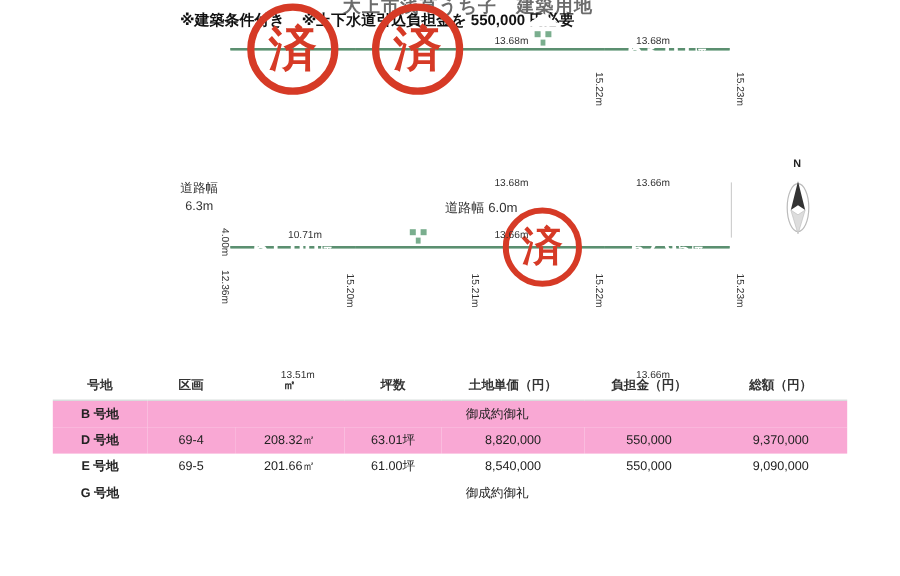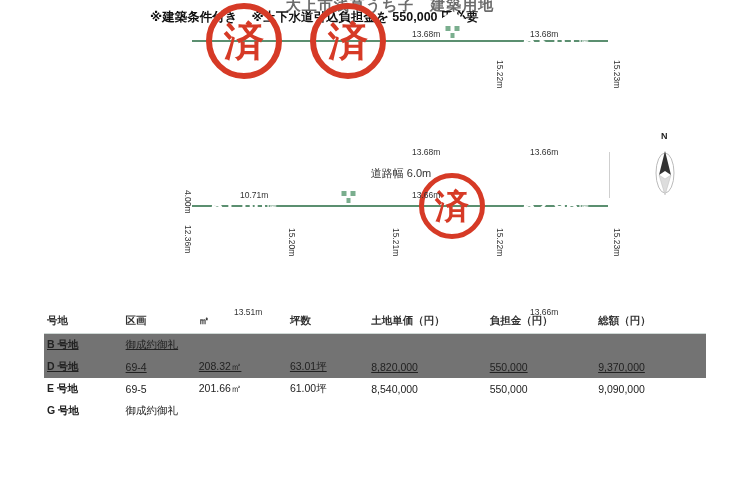--- a/index.html
+++ b/index.html
@@ -38,21 +38,21 @@
 
   
   #b-a{left:32px;width:104px;top:10px;}
   #b-b{left:136px;width:104px;top:10px;}
   #b-c{left:240px;width:104px;top:10px;}
   #b-d{left:344px;width:104px;top:10px;}
   
   #b-e{left:32px;width:104px;top:175px;}
   #b-f{left:136px;width:104px;top:175px;}
   #b-g{left:240px;width:104px;top:175px;}
-  #b-h{left:344px;width:104px;top:175px;}
+  #b-h{left:344px;width:104px;top:175px;font-family:Liberation Serif, serif;}
 
   .road{
     position:absolute;left:32px;top:122px;width:416px;height:46px;
     background:#ffffff;border-left:1px solid #cfcfcf;border-right:1px solid #cfcfcf;
   }
   .road-label{
     position:absolute;left:0;top:14px;width:416px;text-align:center;
     font-size:11px;color:#333;
   }
   .road-left{
@@ -100,28 +100,28 @@
   
   .compass{position:absolute;left:645px;top:135px;width:40px;height:62px;}
   .compass .n{position:absolute;left:16px;top:-4px;font-size:9px;font-weight:bold;}
 
   
   table{
     position:absolute;left:44px;top:310px;width:662px;
     border-collapse:collapse;font-size:10.5px;
   }
   th,td{
-    padding:4px 3px;text-align:left;border:none;
+    padding:4px 3px;text-align:center;border:none;
   }
   thead th{
     color:#333;font-weight:bold;border-bottom:1px solid #cfd8d5;
     padding-bottom:5px;font-size:10.5px;
   }
   tbody tr{height:21px;}
-  tbody tr.alt{background:#737373;text-decoration:underline;}
+  tbody tr.alt{background:#f9a8d4;}
   tbody td.lot-col{font-weight:bold;}
   td.span-note{color:#222;}
   .col1{width:76px;}
   .col2{width:70px;}
   .col3{width:88px;}
   .col4{width:78px;}
   .col5{width:116px;}
   .col6{width:106px;}
   .col7{width:108px;}
 </style>
@@ -164,20 +164,24 @@
         <div class="nm">D 号地</div>
         <div class="tsubo"><span>63.01</span><small>坪</small></div>
         <div class="sqm">(208.32 ㎡)</div>
       </div>
     </div>
 
     <div class="road">
       <div class="road-label">道路幅 6.0m</div>
     </div>
     <div class="road-left"></div>
+    <div class="left-road-text">
+      <div>道路幅</div>
+      <div>6.3m</div>
+    </div>
 
     <div class="block" id="b-e">
       <div class="lot">
         <div class="nm">E 号地</div>
         <div class="tsubo"><span>61.00</span><small>坪</small></div>
         <div class="sqm">(201.66 ㎡)</div>
       </div>
     </div>
     <div class="block" id="b-f">
       <div class="mh">

